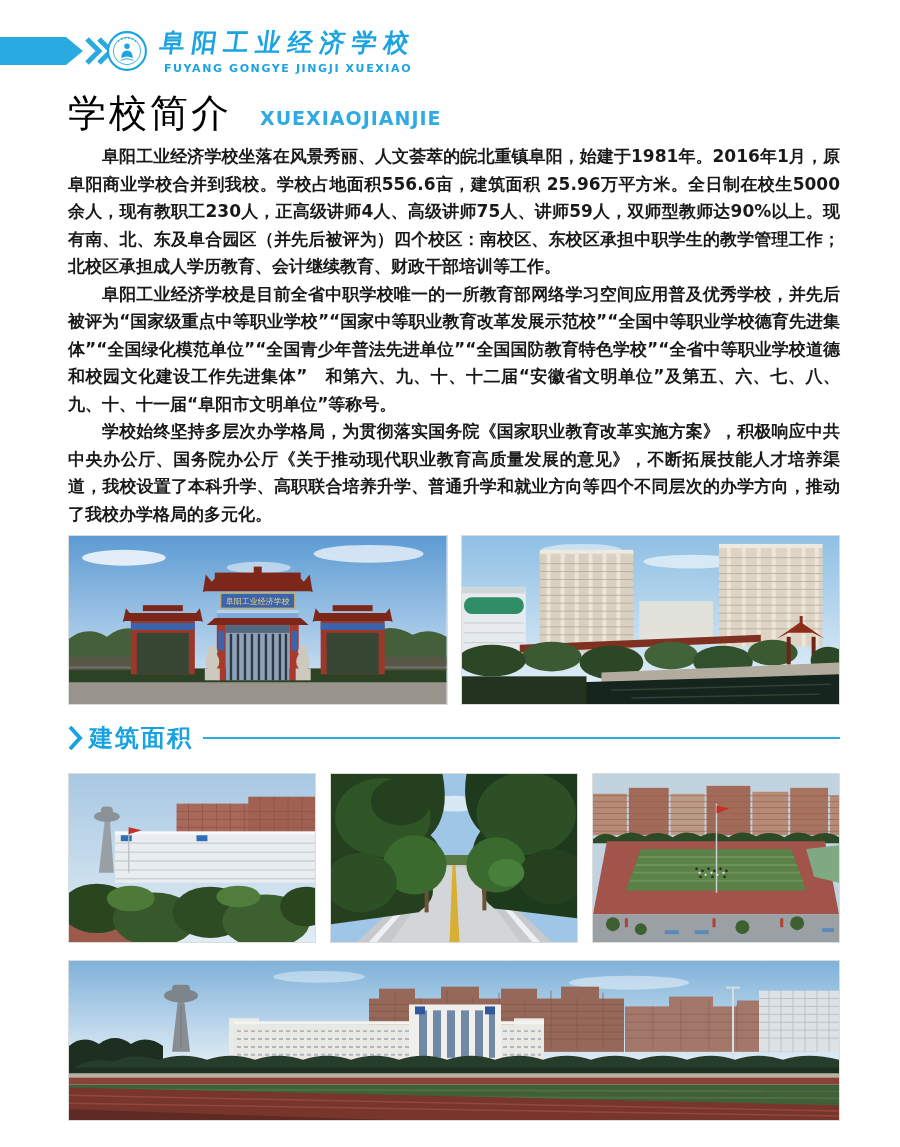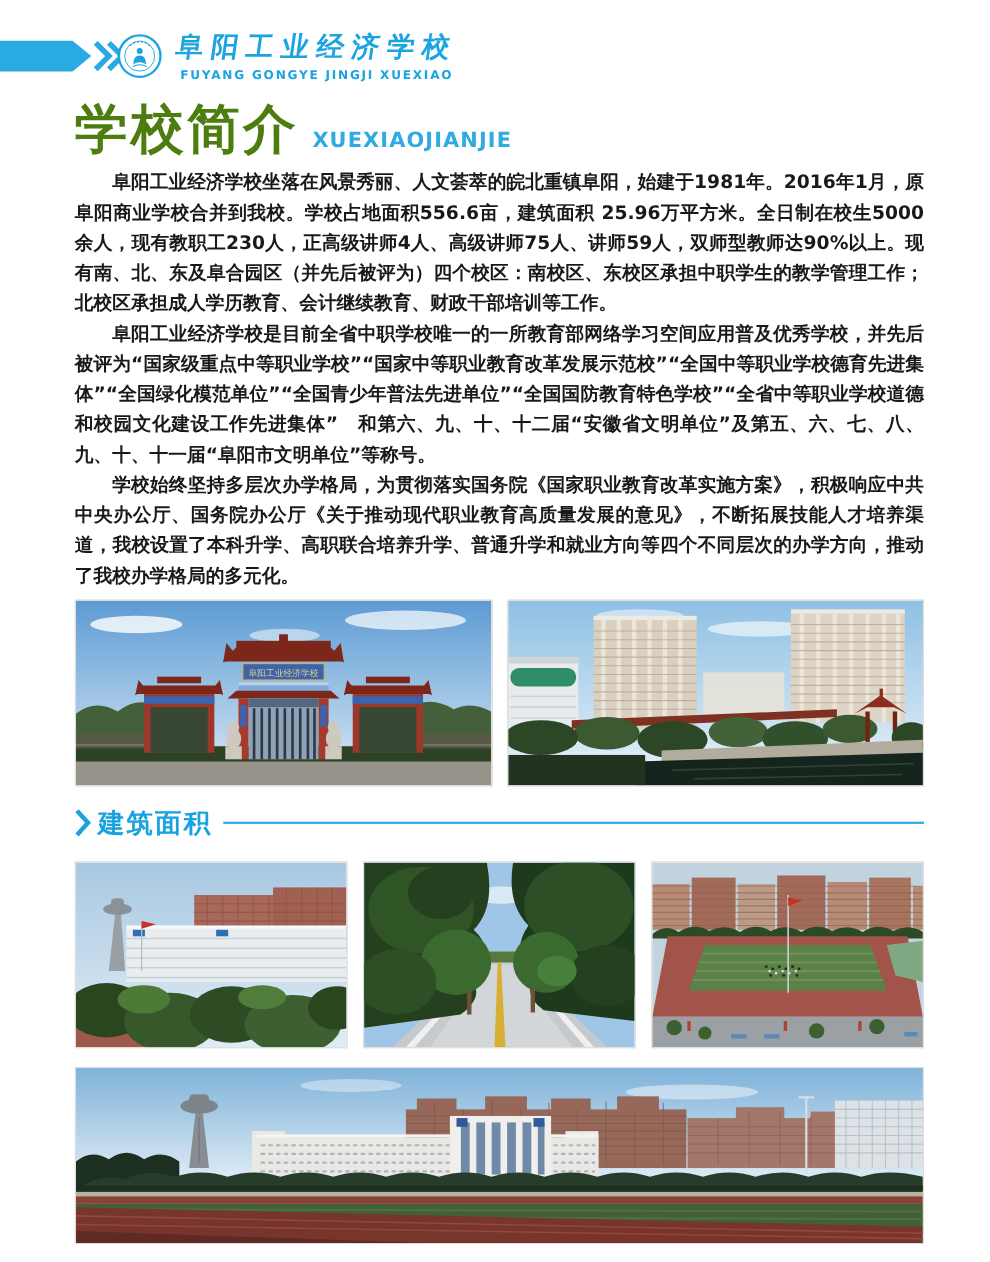--- a/index.html
+++ b/index.html
@@ -13,22 +13,22 @@
   .logo-svg { width: 42px; height: 42px; display: block; }
   .brand-text { margin-left: 12px; }
   .brand-cn { color: #1ba4e0; font-size: 25px; font-weight: bold; letter-spacing: 7px; transform: skewX(-8deg); font-family: "DejaVu Serif", serif; white-space: nowrap; }
   .brand-en { color: #1ba4e0; font-size: 11px; font-weight: bold; letter-spacing: 1.6px; margin-top: 3px; white-space: nowrap; text-align: center; }
 
   
   .content { margin-left: 68px; width: 772px; }
 
   
   .intro-title { display: flex; align-items: flex-end; margin-top: 14px; }
-  .title-cn { color: #4d7c0f; font-size: 48px; font-weight: bold; letter-spacing: 3px; line-height: 1; }
-  .title-en { color: #2fabe2; font-size: 19px; font-weight: bold; letter-spacing: 1px; margin-left: 12px; padding-bottom: 3px; }
+  .title-cn { color: #000000; font-size: 38px; font-weight: normal; letter-spacing: 3px; line-height: 1; }
+  .title-en { color: #2fabe2; font-size: 19px; font-weight: bold; letter-spacing: 1px; margin-left: 28px; padding-bottom: 3px; }
 
   
   .body-text { margin-top: 11px; color: #191919; font-size: 17px; line-height: 27.5px; font-weight: 600; text-align: justify; }
   .body-text p { text-indent: 2em; margin: 0; }
 
   
   .photo-row { display: flex; gap: 13px; }
   .row-two { margin-top: 7px; height: 170px; }
   .row-three { margin-top: 20px; height: 170px; gap: 14px; }
   .row-pano { margin-top: 17px; height: 161px; }

